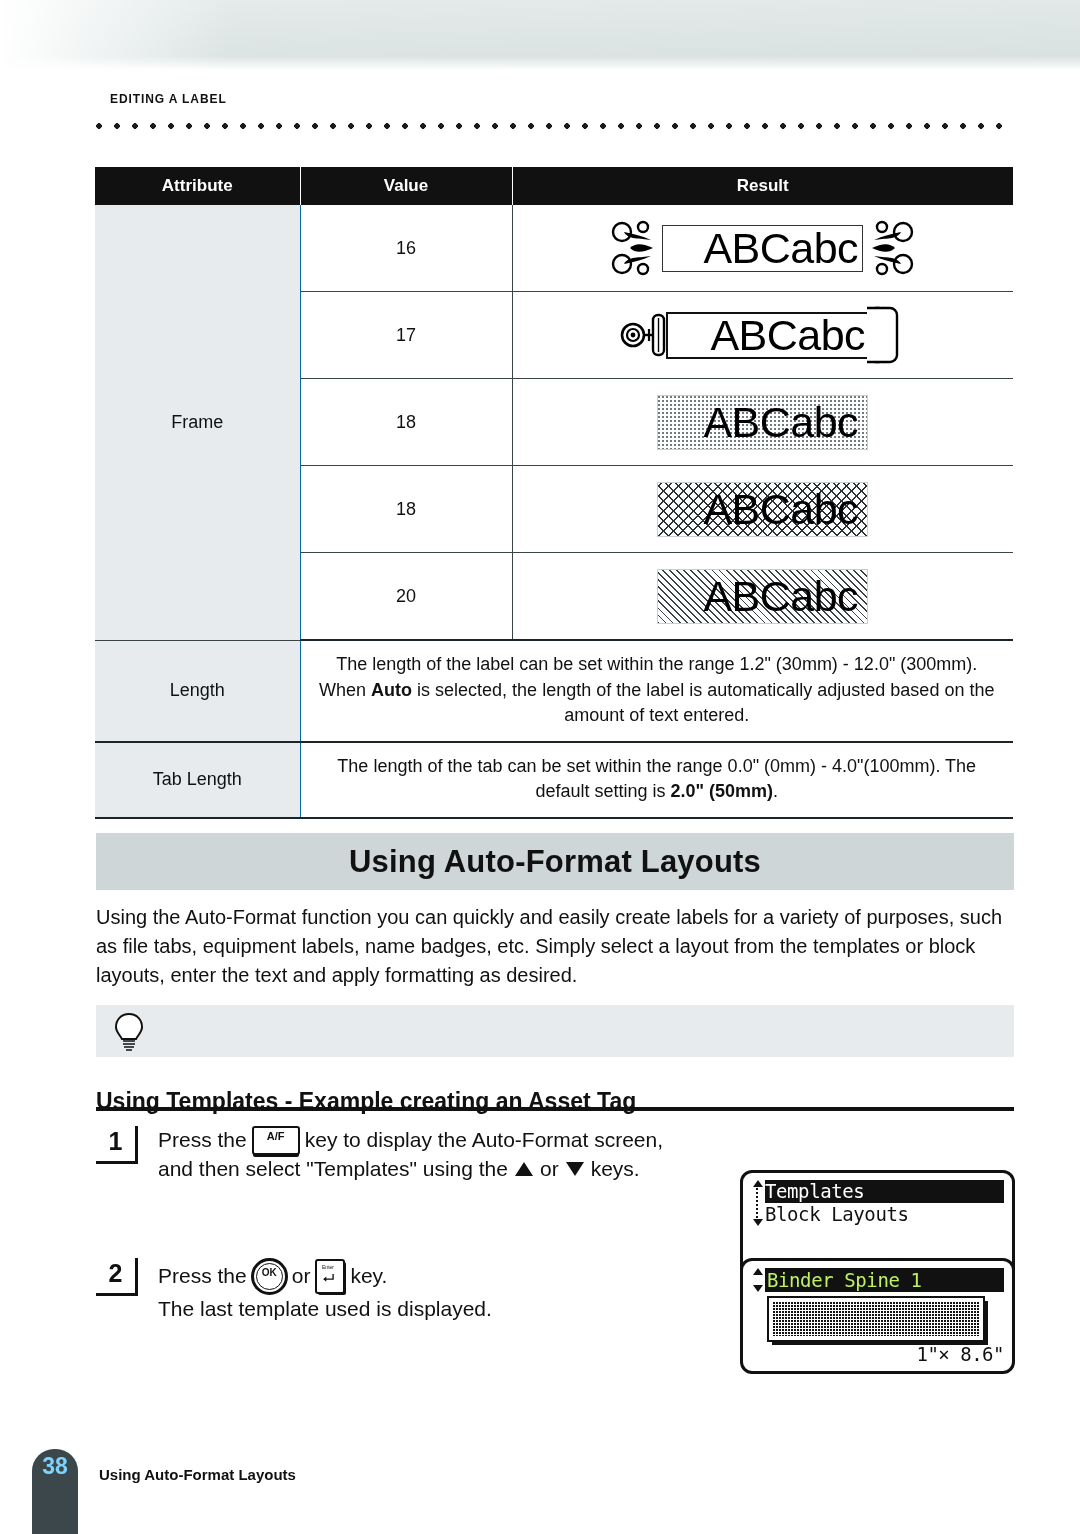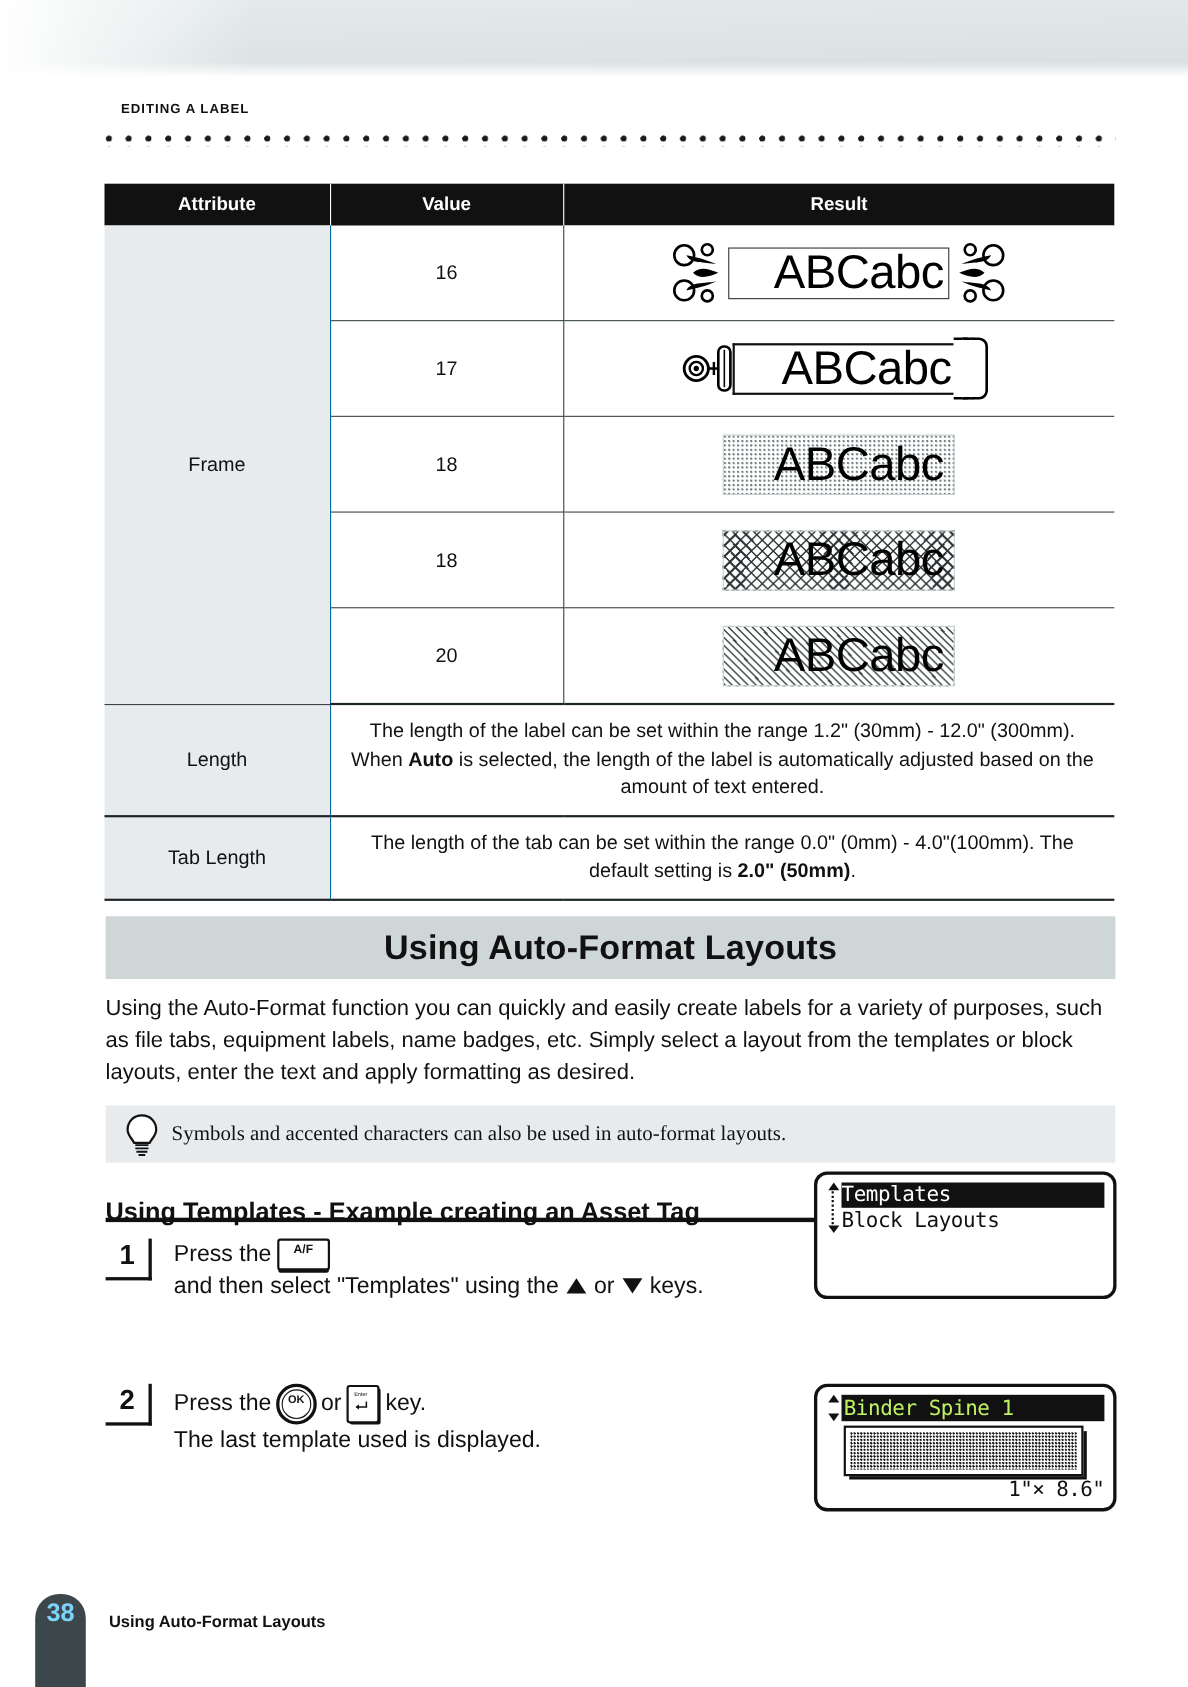--- a/index.html
+++ b/index.html
@@ -398,44 +398,44 @@
   <span>Using Auto-Format Layouts</span>
 </div>
 
 <div class="intro">Using the Auto-Format function you can quickly and easily create labels for a variety of purposes, such as file tabs, equipment labels, name badges, etc. Simply select a layout from the templates or block layouts, enter the text and apply formatting as desired.</div>
 
 <div class="tip">
   <svg class="bulb" viewBox="0 0 46 44">
     <path d="M23 5 C15 5 10 11 10 18 C10 23 14 26 16 30 H30 C32 26 36 23 36 18 C36 11 31 5 23 5 Z" fill="#fff" stroke="#111" stroke-width="2"></path>
     <path d="M17 32 H29 M17 35 H29 M18 38 H28 M20 41 H26" stroke="#111" stroke-width="1.7" fill="none"></path>
   </svg>
-  <span class="tiptext">Symbols and accented characters can also be used in auto-format layouts.</span>
 </div>
 
 <div class="subhead">Using Templates - Example creating an Asset Tag</div>
 <div class="subrule"></div>
 
 <div class="step" style="top:1126px;">
   <div class="stepnum">1</div>
   <div class="steptext">
     <div class="kline">
       <span>Press the </span>
         <span class="key-af">A/F</span>
+        <span> key to display the Auto-Format screen,</span>
     </div>
     <div class="kline">
       <span>and then select "Templates" using the </span>
         <span class="arrow-up"></span>
         <span> or </span>
         <span class="arrow-dn"></span>
         <span> keys.</span>
     </div>
   </div>
 </div>
 
-<div class="lcd lcd1" style="left:740px;top:1065px;">
+<div class="lcd lcd1" style="left:740px;top:1170px;">
   <div class="lcdrow">
     <div class="scrollbar">
       <div class="up"></div>
       <div class="bar"></div>
       <div class="dn"></div>
     </div>
     <div class="lcdlines">
       <div class="lcdline inv">Templates</div>
       <div class="lcdline">Block Layouts</div>
     </div>

